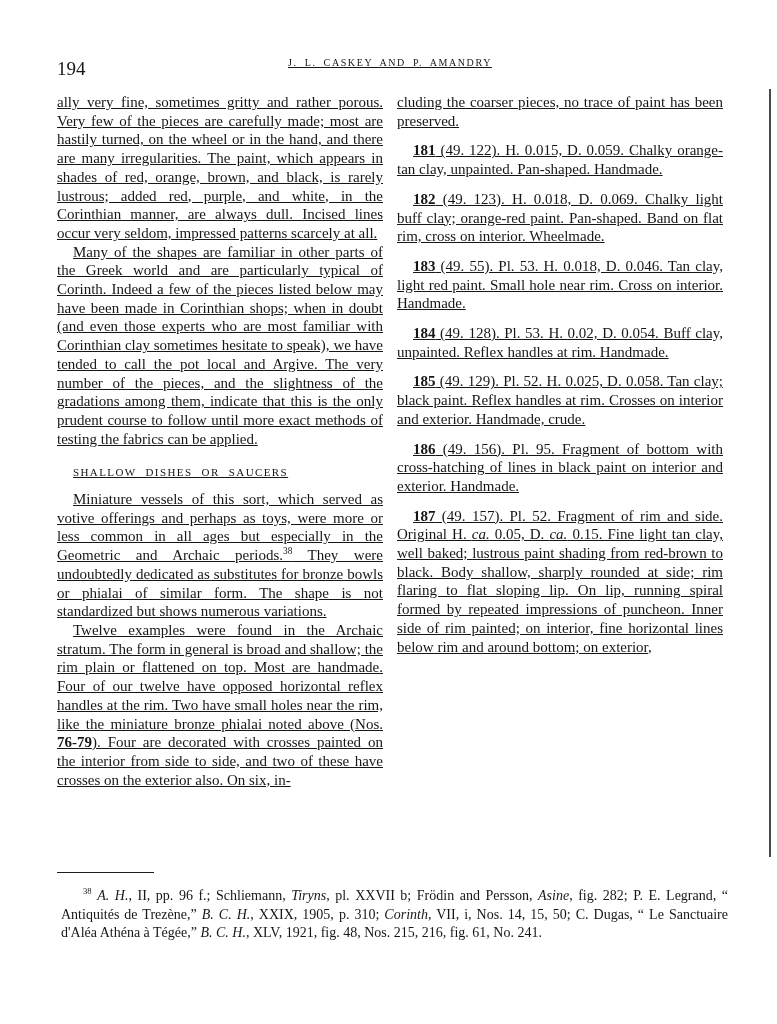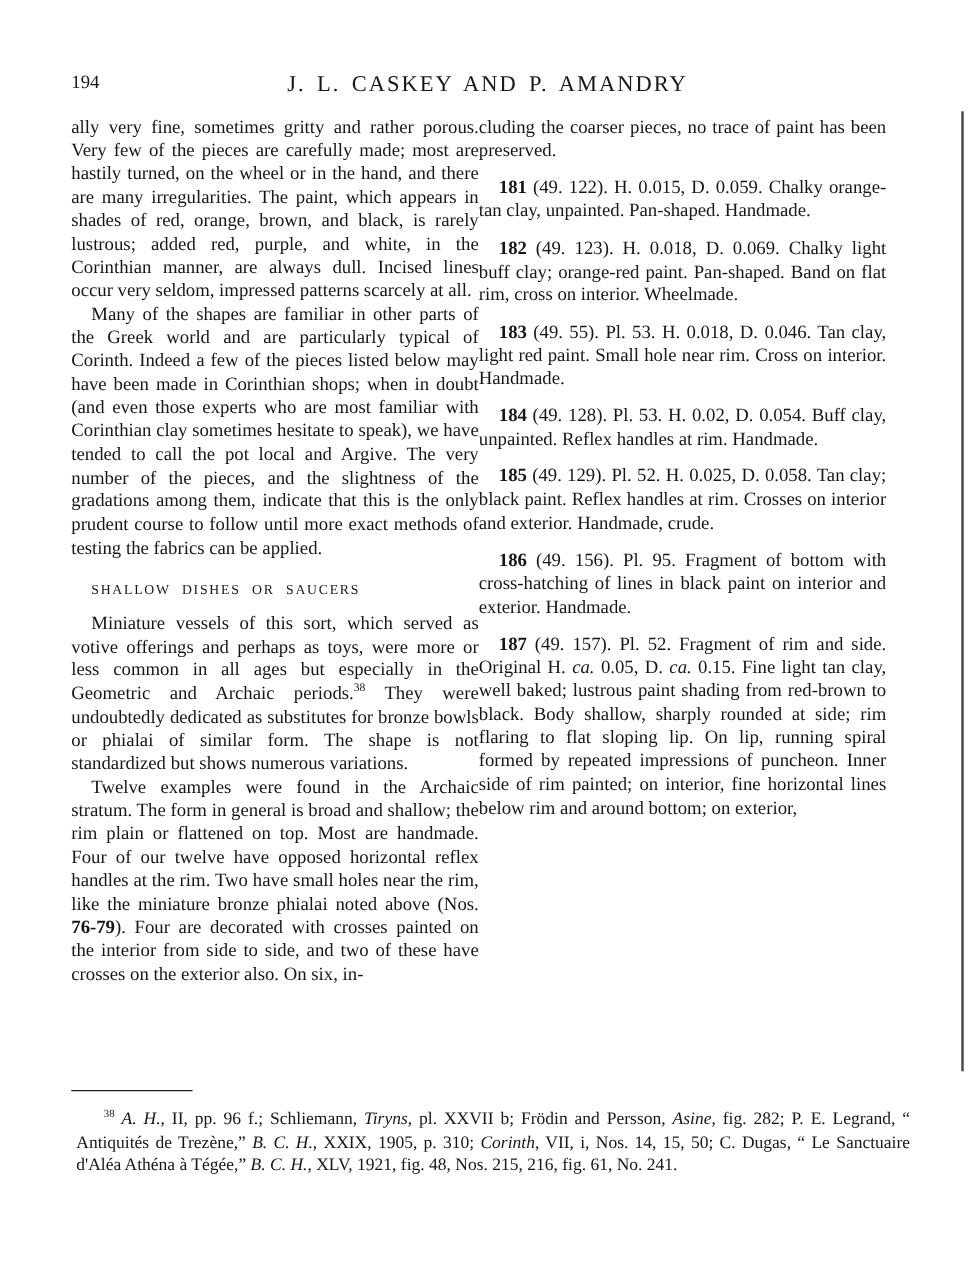--- a/index.html
+++ b/index.html
@@ -21,37 +21,40 @@
     position: absolute;
     top: 57px;
     left: 57px;
     width: 666px;
     height: 20px;
   }
   .pagenum {
     position: absolute;
     left: 0;
     top: 1px;
-    font-size: 15px;
+    font-size: 19px;
   }
   .running-title {
     display: block;
     text-align: center;
-    font-size: 18px;
+    font-size: 10px;
     letter-spacing: 1.6px;
     word-spacing: 3px;
     white-space: nowrap;
+    text-decoration: underline;
   }
   
   .columns {
     position: absolute;
     top: 93px;
     left: 57px;
     width: 666px;
     display: flex;
+    gap: 14px;
+    text-decoration: underline;
   }
   .col {
     width: 326px;
     font-size: 15px;
     line-height: 18.7px;
     text-align: justify;
   }
   .col p {
     margin: 0;
     text-indent: 16px;

